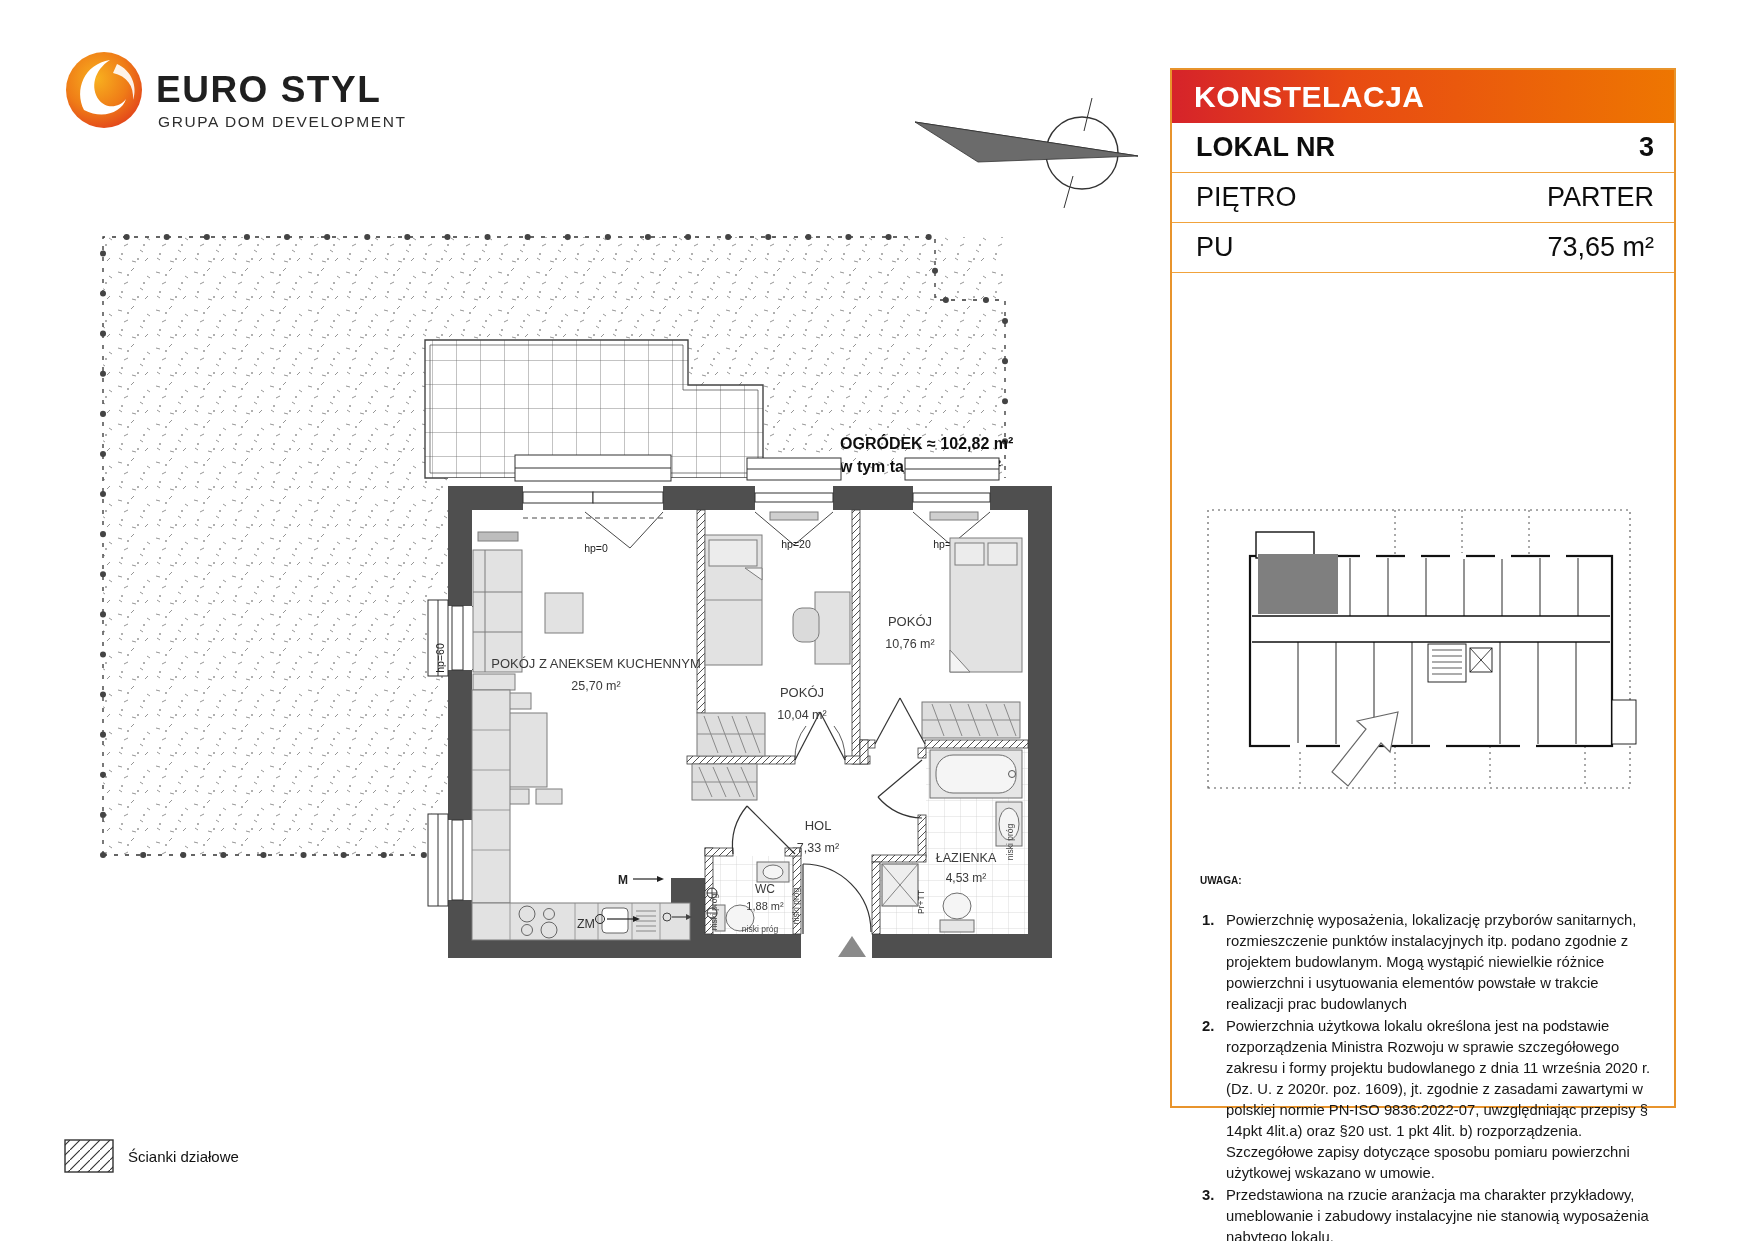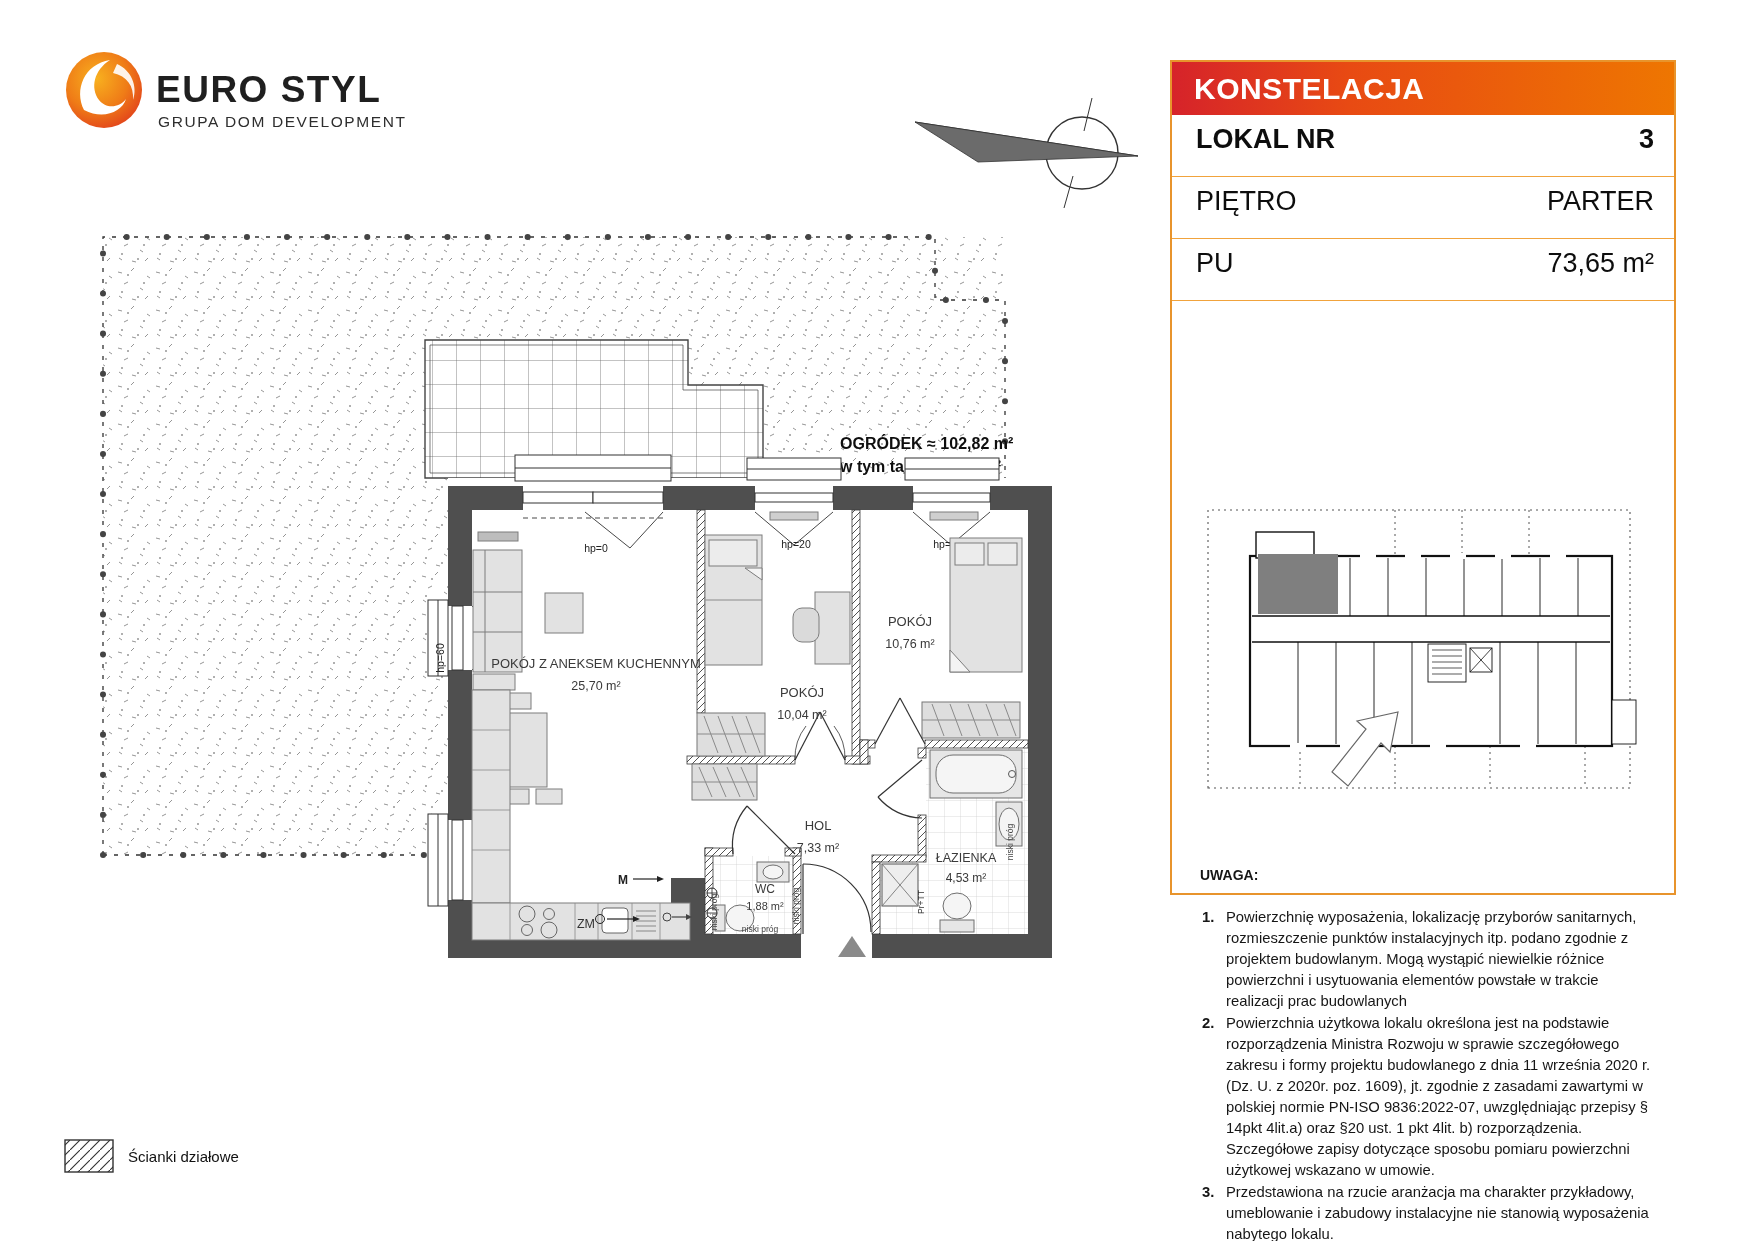--- a/index.html
+++ b/index.html
@@ -1,31 +1,31 @@
 <!DOCTYPE html>
 <html><head>
 <meta charset="utf-8">
 <style>
   html,body{margin:0;padding:0;background:#fff}
   .page{position:relative;width:1755px;height:1241px;background:#fff;overflow:hidden;
         font-family:"Liberation Sans",sans-serif;color:#111}
   .overlay{position:absolute;left:0;top:0;width:1755px;height:1241px}
   
-  .panel{position:absolute;left:1170px;top:60px;width:506px;height:835px;
+  .panel{position:absolute;left:1170px;top:68px;width:506px;height:1040px;
          border:2px solid #e8942c;box-sizing:border-box;background:#fff}
   .panel-header{height:53px;background:linear-gradient(90deg,#d6232a 0%,#e84a13 35%,#ee7601 100%);
          color:#fff;font-size:30px;font-weight:bold;letter-spacing:.5px;
          display:flex;align-items:center;padding-left:22px}
   .prow{display:flex;justify-content:space-between;align-items:center;height:49px;
-        border-bottom:1px solid #f1a33c;padding:0 20px 12px 24px;font-size:27px;color:#0d0d0d}
+        border-bottom:1px solid #f1a33c;padding:0 20px 0 24px;font-size:27px;color:#0d0d0d}
   .prow .lbl{white-space:nowrap}
   .prow .val{white-space:nowrap}
   .prow.bold .lbl,.prow.bold .val{font-weight:bold}
   .notes{position:absolute;left:28px;top:805px;width:452px;color:#161616}
-  .notes .nh{font-size:14px;font-weight:bold;margin:0 0 24px 0}
+  .notes .nh{font-size:10px;font-weight:bold;margin:0 0 24px 0}
   .note{position:relative;padding-left:26px;font-size:14.8px;line-height:1.42;margin:0 0 1px 0}
   .note .num{position:absolute;left:2px;top:0;font-weight:bold}
   svg text{font-family:"Liberation Sans",sans-serif}
 </style>
 </head>
 <body>
 
 <div class="page">
 
   <div class="panel">

